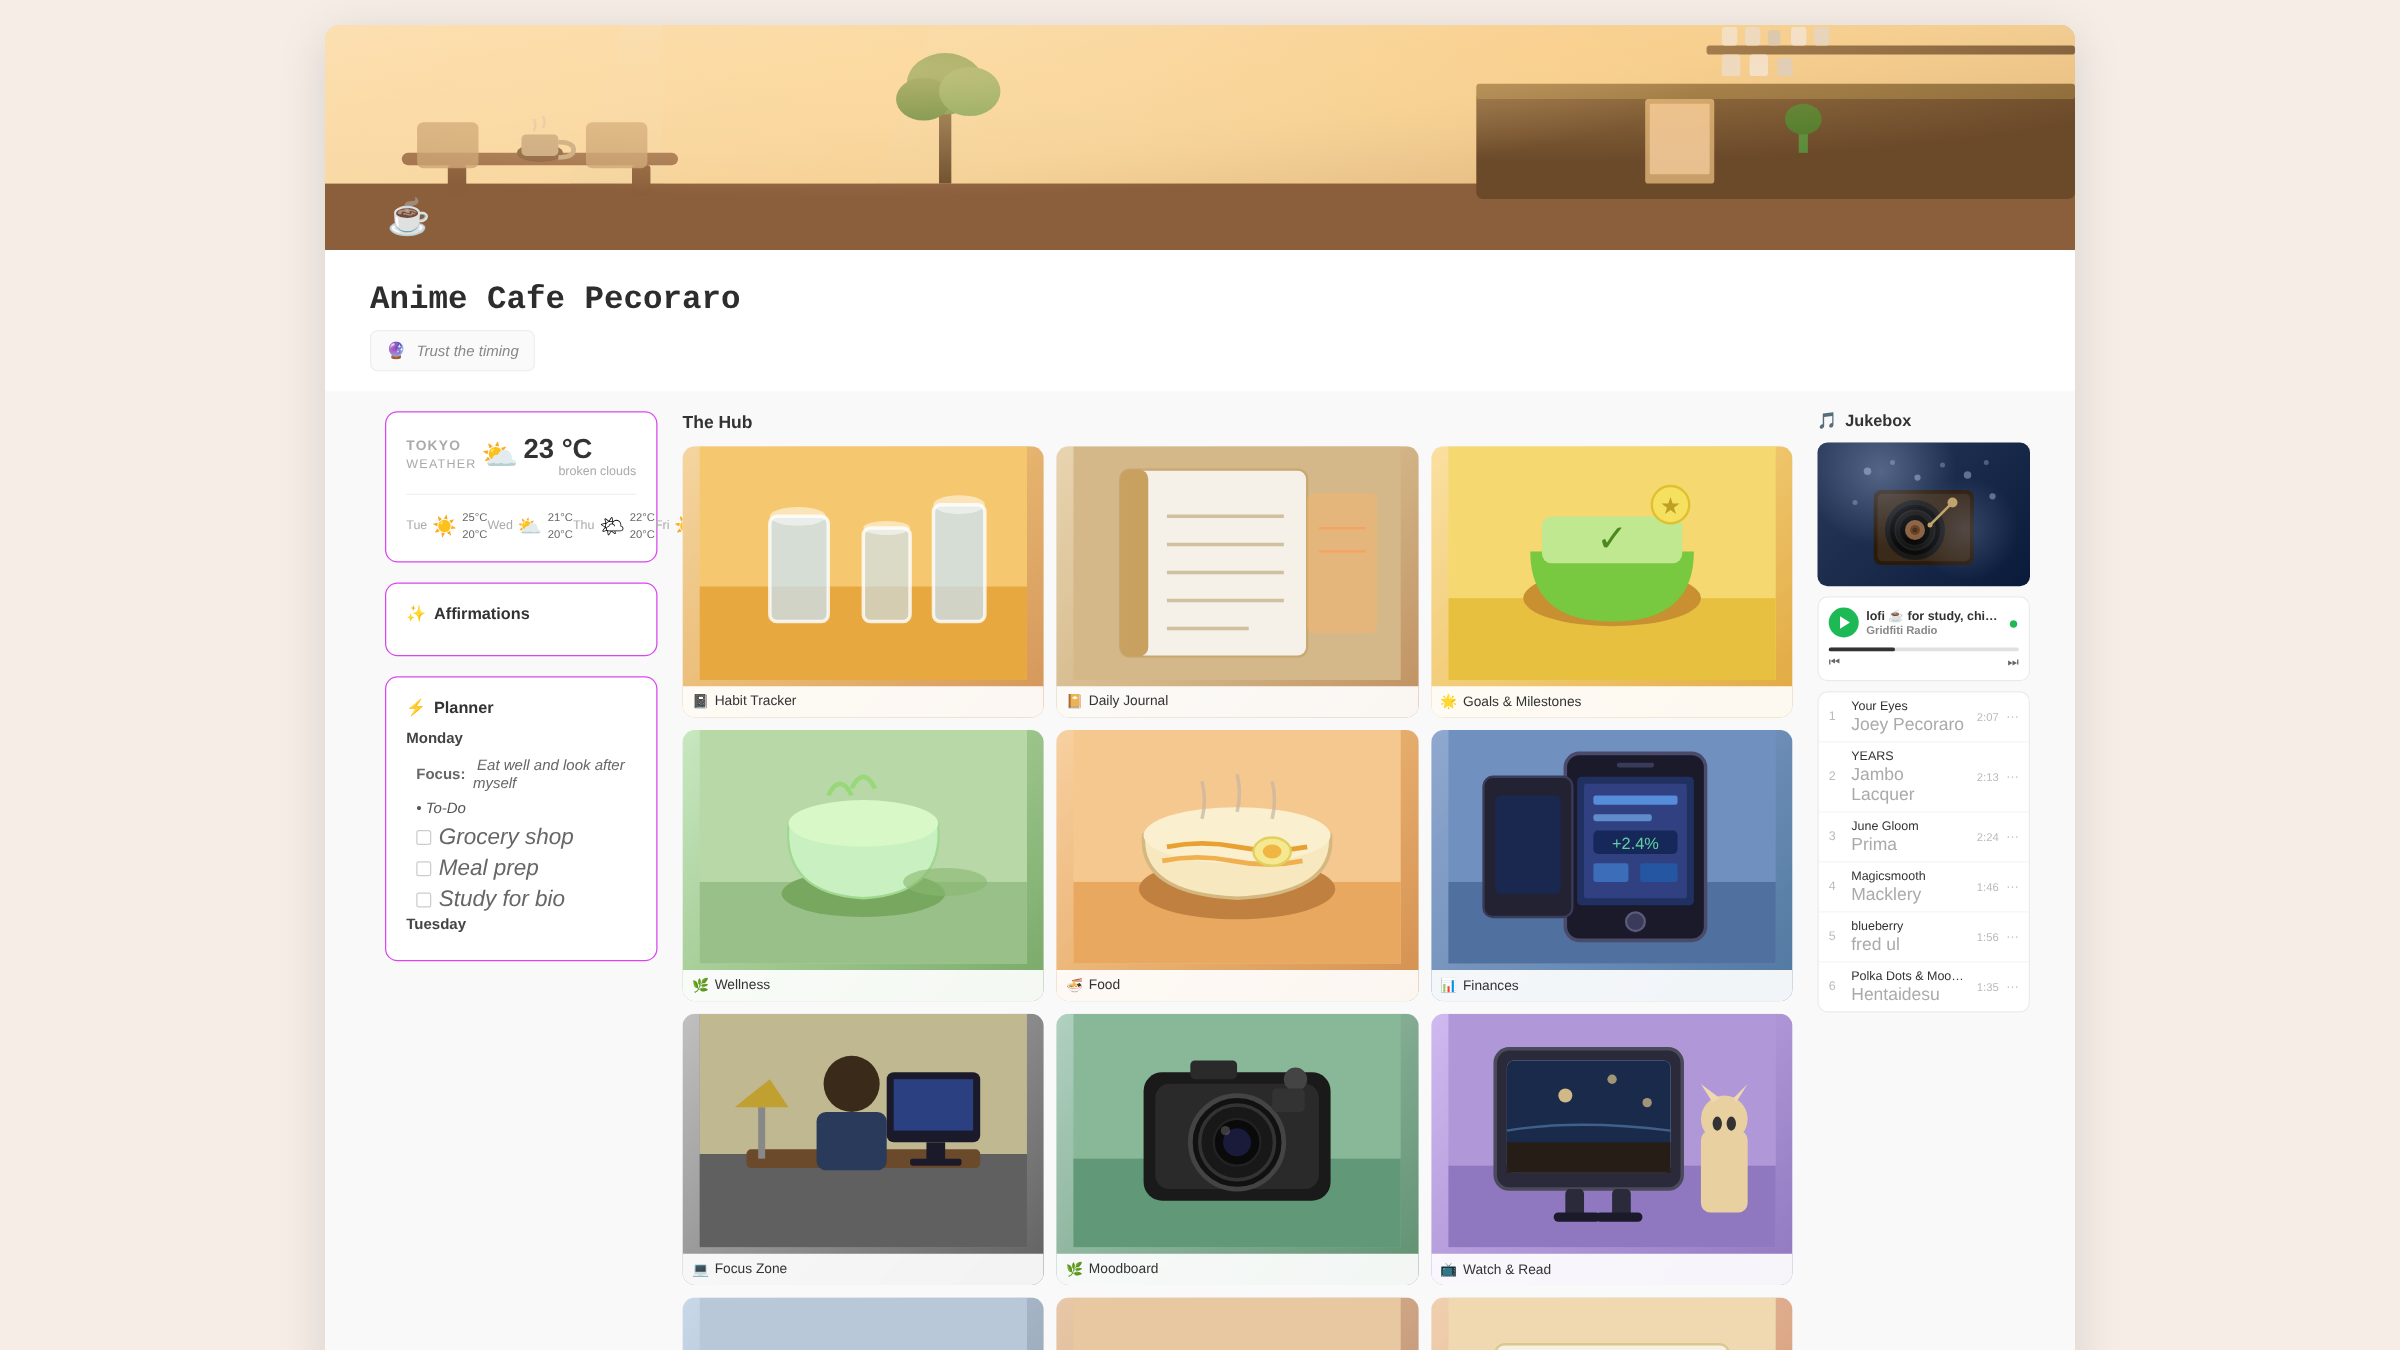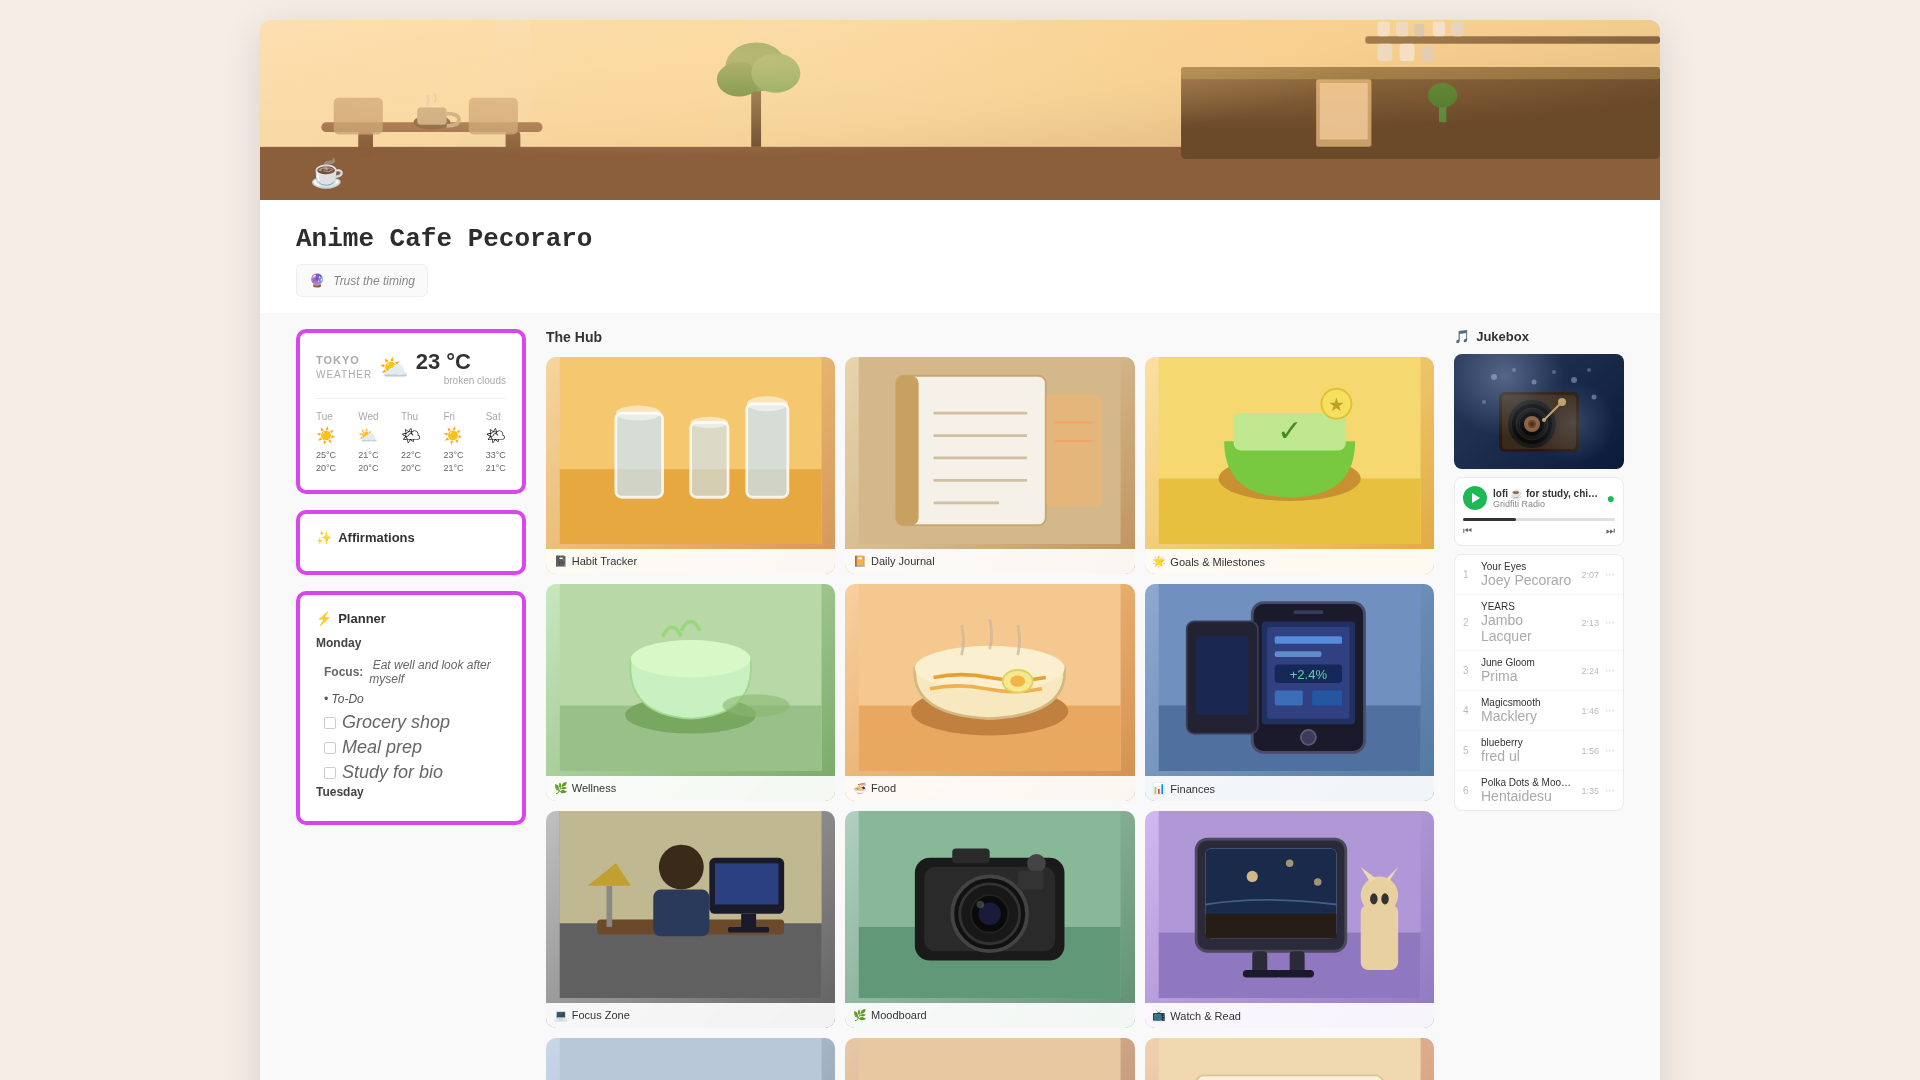--- a/index.html
+++ b/index.html
@@ -99,23 +99,24 @@
       width: 230px;
       flex-shrink: 0;
       display: flex;
       flex-direction: column;
       gap: 16px;
       margin-right: 20px;
     }
 
     .widget-card {
       background: #ffffff;
-      border: 4px solid #d946ef;
+      border: 1px solid #d946ef;
       border-radius: 10px;
       padding: 16px;
+      margin-left: 12px;
     }
 
     
     .weather-header {
       display: flex;
       align-items: center;
       justify-content: space-between;
       margin-bottom: 12px;
     }
 
@@ -147,22 +148,21 @@
     .weather-forecast {
       display: flex;
       justify-content: space-between;
       margin-top: 12px;
       padding-top: 12px;
       border-top: 1px solid #f0f0f0;
     }
 
     .forecast-day {
       display: flex;
-      flex-direction: column;
-      align-items: flex-start;
+      align-items: center;
       gap: 4px;
     }
 
     .forecast-day-label {
       font-size: 10px;
       color: #aaa;
     }
 
     .forecast-icon {
       font-size: 16px;
@@ -404,20 +404,21 @@
       font-weight: 600;
       color: #333;
       white-space: nowrap;
       overflow: hidden;
       text-overflow: ellipsis;
     }
 
     .music-source {
       font-size: 9px;
       color: #888;
+      font-weight: bold;
     }
 
     .spotify-icon {
       color: #1db954;
       font-size: 14px;
     }
 
     .progress-bar {
       height: 3px;
       background: #e0e0e0;

